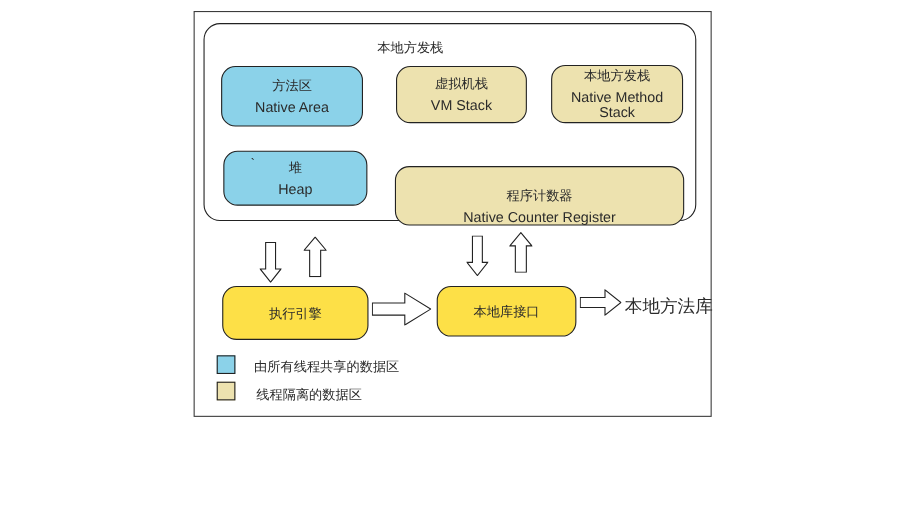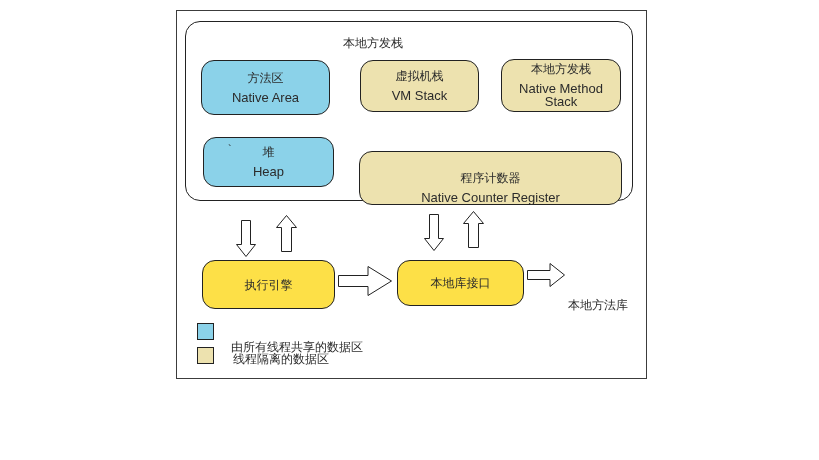--- a/index.html
+++ b/index.html
@@ -56,32 +56,31 @@
   .node-pc-register        { left: 359px; top: 151px; width: 261px; height: 52px; justify-content: flex-end; }
   .node-engine             { left: 202px; top: 260px; width: 131px; height: 47px; }
   .node-native-interface   { left: 397px; top: 260px; width: 125px; height: 44px; }
   .heap-mark {
     left: 228px; top: 143px;
     font-size: 11px;
     color: #2b2b2b;
   }
   .flow-label {
     left: 568px; top: 269px;
-    font-size: 12px;
+    font-size: 16px;
     white-space: nowrap;
-    margin-top: 28px;
   }
   .legend-swatch {
     width: 15px; height: 15px;
     border: 1px solid #222;
   }
   .legend-swatch-shared   { left: 197px; top: 323px; }
   .legend-swatch-isolated { left: 197px; top: 347px; }
   .legend-label { font-size: 12px; white-space: nowrap; }
-  .legend-label-shared   { left: 231px; top: 339px; font-family: Liberation Mono, monospace; }
+  .legend-label-shared   { left: 231px; top: 325px; font-family: Liberation Mono, monospace; }
   .legend-label-isolated { left: 233px; top: 351px; }
   .arrow-down-1  { left: 236px; top: 220px; }
   .arrow-up-1    { left: 276px; top: 215px; }
   .arrow-down-2  { left: 424px; top: 214px; }
   .arrow-up-2    { left: 463px; top: 211px; }
   .arrow-right-big   { left: 338px; top: 266px; }
   .arrow-right-small { left: 527px; top: 263px; }
   svg { display: block; }
 </style>
 </head>

